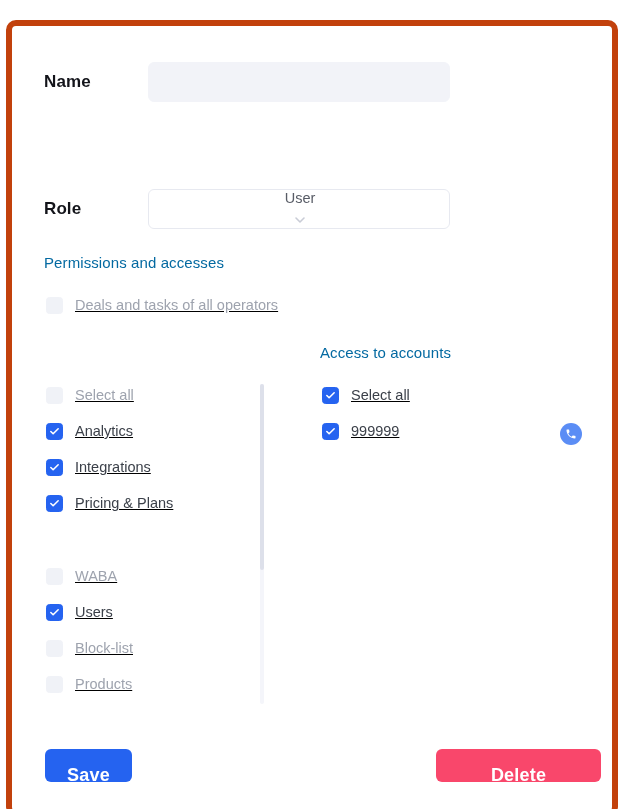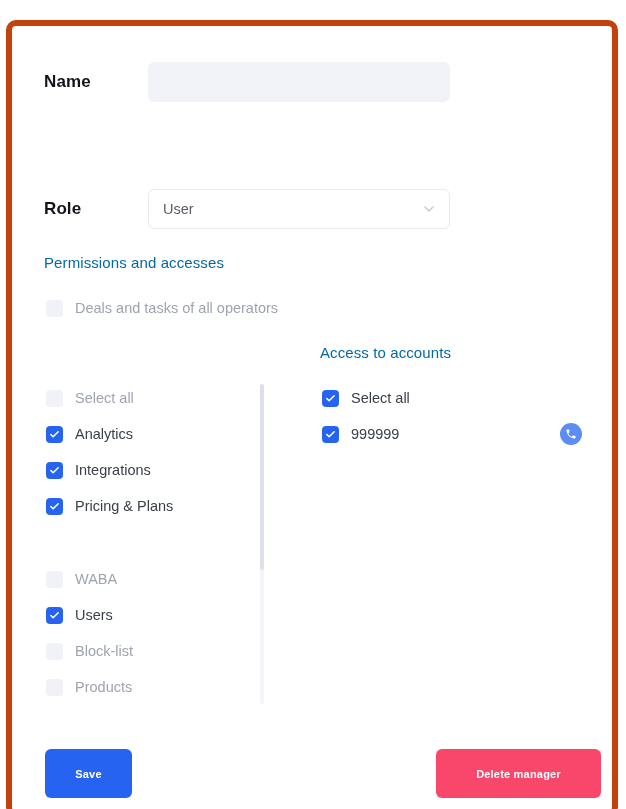--- a/index.html
+++ b/index.html
@@ -44,20 +44,21 @@
     color: #13141a;
     letter-spacing: .1px;
   }
   .field {
     position: absolute;
     left: 136px;
     width: 302px;
     height: 40px;
     border-radius: 6px;
     box-sizing: border-box;
+    flex-direction: column;
   }
   .field-filled {
     background: #f2f3f8;
     border: 1px solid #f2f3f8;
   }
   .field-select {
     background: #ffffff;
     border: 1px solid #e7e9f0;
     display: flex;
     align-items: center;
@@ -81,22 +82,23 @@
     font-size: 15px;
     font-weight: normal;
     color: #0369a1;
     letter-spacing: .1px;
   }
 
   
   .cb-row {
     position: absolute;
     display: flex;
-    align-items: center;
+    align-items: flex-start;
     height: 22px;
+    text-decoration: underline;
   }
   .cb {
     width: 17px;
     height: 17px;
     border-radius: 3.5px;
     flex: none;
     box-sizing: border-box;
     display: flex;
     align-items: center;
     justify-content: center;
@@ -143,30 +145,30 @@
     background: #5b8df5;
     display: flex;
     align-items: center;
     justify-content: center;
   }
   .call-badge svg { width: 12px; height: 12px; color: #ffffff; }
 
   
   .btn {
     position: absolute;
-    height: 49px;
+    height: 33px;
     border: none;
     border-radius: 6px;
     color: #ffffff;
     font-family: "Liberation Sans", sans-serif;
-    font-size: 11px;
+    font-size: 18px;
     font-weight: bold;
     letter-spacing: .2px;
     cursor: pointer;
-    padding: 7px;
+    padding: 16px;
   }
   .btn-save {
     left: 33px;
     top: 723px;
     width: 87px;
     background: #2563f0;
   }
   .btn-delete {
     left: 424px;
     top: 723px;

